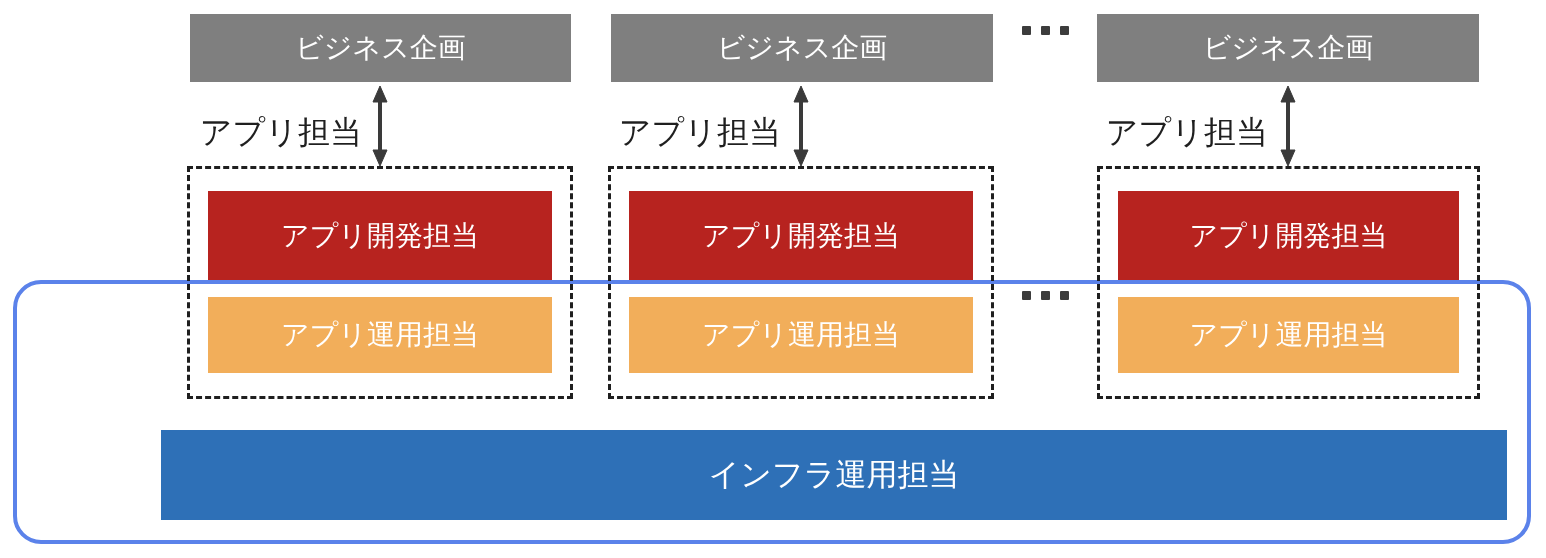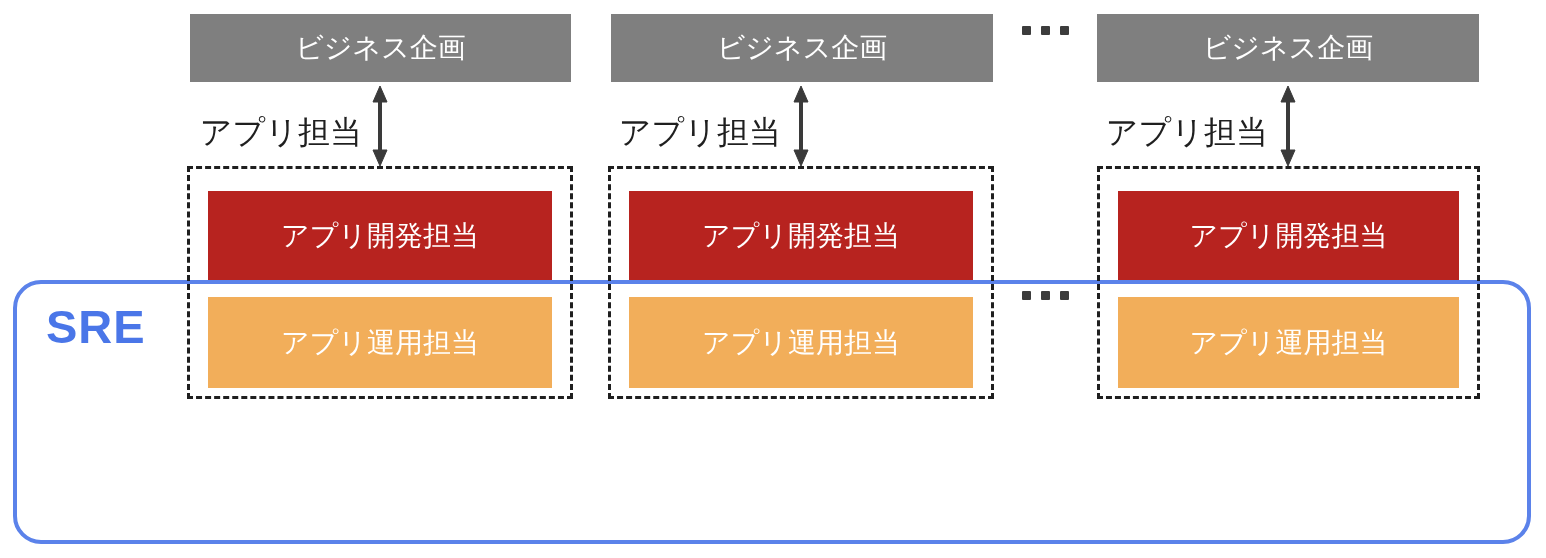--- a/index.html
+++ b/index.html
@@ -49,21 +49,21 @@
   }
   .d1{left:187px;width:386px;}
   .d2{left:608px;width:386px;}
   .d3{left:1097px;width:383px;}
 
   .dev-box,.ops-box{
     left:18px;width:calc(100% - 36px);display:flex;align-items:center;justify-content:center;
     color:var(--box-text);font-size:28px;position:absolute;box-sizing:border-box;
   }
   .dev-box{top:22px;height:89px;background:var(--red);}
-  .ops-box{top:128px;height:91px;background:var(--orange);}
+  .ops-box{top:128px;height:76px;background:var(--orange);}
 
   
   .dots{left:1022px;width:56px;height:10px;display:flex;gap:10px;z-index:2;}
   .dots span{width:9px;height:9px;background:var(--dots);border-radius:1px;display:block;}
   .dots-top{top:26px;}
   .dots-mid{top:291px;}
 
   
   .infra-bar{
     left:161px;top:430px;width:1346px;height:90px;background:var(--infra-blue);z-index:2;
@@ -73,21 +73,20 @@
 
   svg line,svg polygon{stroke:var(--arrow);}
   svg polygon{fill:var(--arrow);}
 </style>
 </head>
 <body>
 
 <div class="canvas">
 
   <div class="abs sre-container"></div>
-  <div class="abs sre-label">SRE</div>
 
   <div class="abs gray-box g1">ビジネス企画</div>
   <div class="abs arrow a1">
     <svg width="28" height="80" viewBox="0 0 28 80">
       <line x1="14" y1="12" x2="14" y2="68" stroke-width="4"></line>
       <polygon points="14,0 21,16 7,16"></polygon>
       <polygon points="14,80 21,64 7,64"></polygon>
     </svg>
   </div>
   <div class="abs team-label t1">アプリ担当</div>
@@ -128,14 +127,15 @@
     <span></span>
       <span></span>
       <span></span>
   </div>
   <div class="abs dots dots-mid" aria-label="…">
     <span></span>
       <span></span>
       <span></span>
   </div>
 
+  <div class="abs infra-bar">インフラ運用担当</div>
 
 </div>
 
 </body></html>

